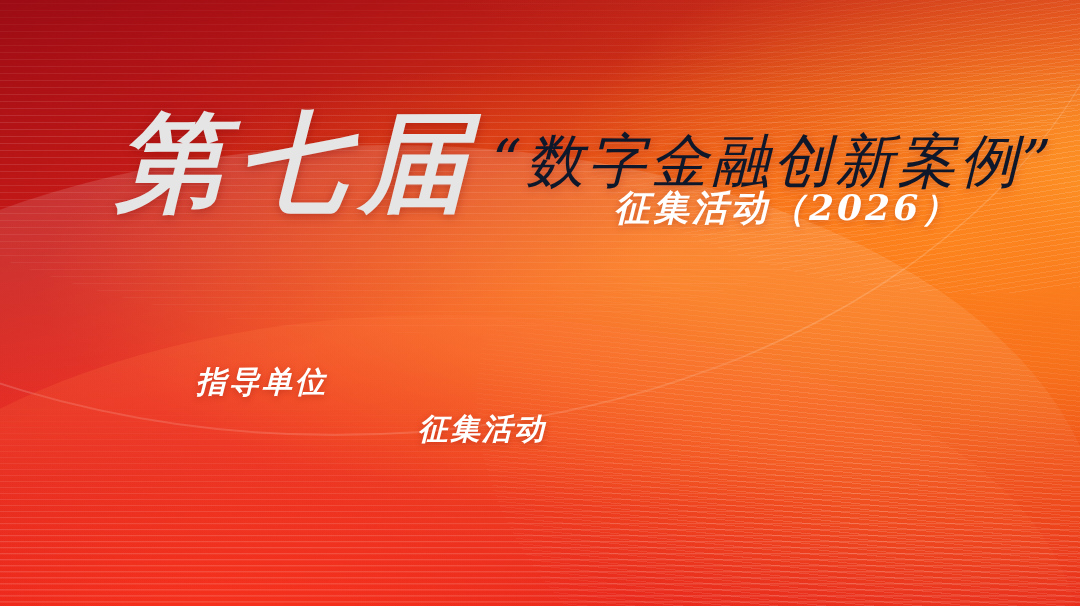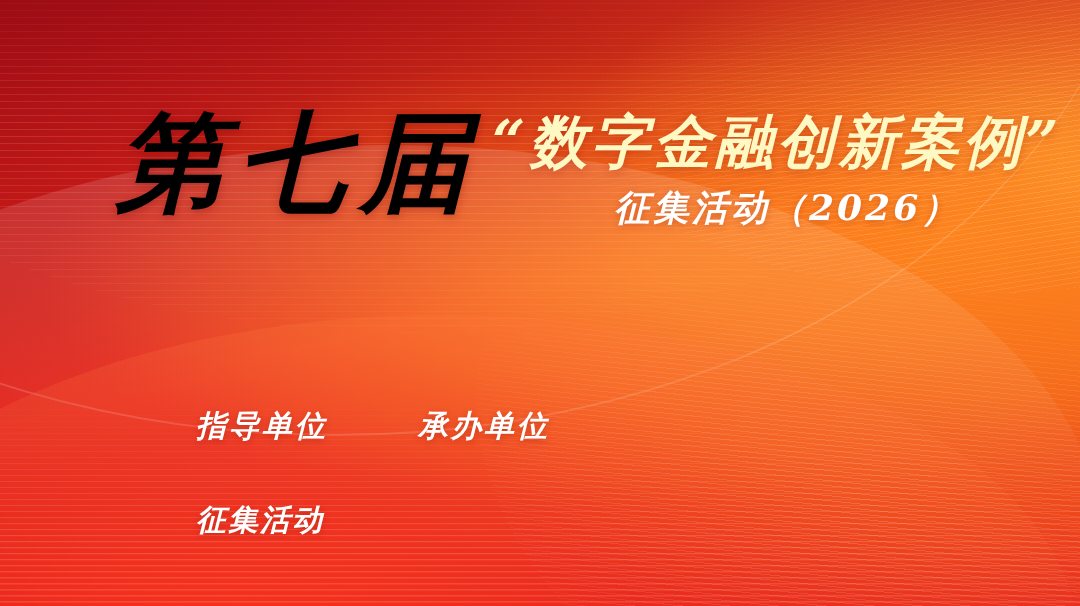--- a/index.html
+++ b/index.html
@@ -106,32 +106,32 @@
 
   
   .fg{position:absolute;inset:0;}
 
   #main-title{
     position:absolute;left:116px;top:108px;
     font-family:"DejaVu Serif","Liberation Serif",serif;
     font-size:108px;line-height:1;
     font-weight:700;font-style:italic;
     letter-spacing:14px;
-    color:#000000;
+    color:#e5e5e5;
     text-shadow:0 2px 10px rgba(120,10,10,.35);
     white-space:nowrap;
   }
 
   #quoted-title{
-    position:absolute;left:492px;top:112px;
+    position:absolute;left:492px;top:131px;
     font-family:"DejaVu Serif","Liberation Serif",serif;
     font-size:58px;line-height:1.05;
-    font-weight:700;font-style:italic;
+    font-weight:400;font-style:italic;
     letter-spacing:4px;
-    color:#fef9c3;
+    color:#0f172a;
     text-shadow:0 2px 8px rgba(140,20,10,.30);
     white-space:nowrap;
   }
 
   #subtitle{
     position:absolute;left:614px;top:188px;
     font-family:"DejaVu Serif","Liberation Serif",serif;
     font-size:36px;line-height:1.1;
     font-weight:700;font-style:italic;
     letter-spacing:3px;
@@ -149,21 +149,21 @@
   }
   .cr-label,.cr-value{
     font-family:"DejaVu Serif","Liberation Serif",serif;
     font-size:30px;line-height:47px;
     font-weight:700;font-style:italic;
     letter-spacing:2px;
     color:#fff;
     text-shadow:0 2px 6px rgba(150,25,12,.40);
     white-space:nowrap;
   }
-  .cr-label{letter-spacing:3px;margin-top:44px;}
+  .cr-label{letter-spacing:3px;}
   .cr-spacer{height:47px;}
 </style>
 </head>
 <body>
 
 <div id="poster">
 
   <div class="bg bg-base"></div>
   <div class="bg bg-darktop"></div>
   <div class="bg bg-rightglow"></div>
@@ -189,21 +189,20 @@
     <div id="main-title">第七届</div>
 
     <div id="quoted-title">“数字金融创新案例”</div>
 
     <div id="subtitle">征集活动（2026）</div>
 
     <div id="credits">
 
       <div class="cr-label">指导单位</div>
 
-      <div class="cr-label">承办单位</div>
 
       <div class="cr-spacer"></div>
 
       <div class="cr-spacer"></div>
       <div class="cr-value">征集活动</div>
 
     </div>
   </div>
 </div>
 

